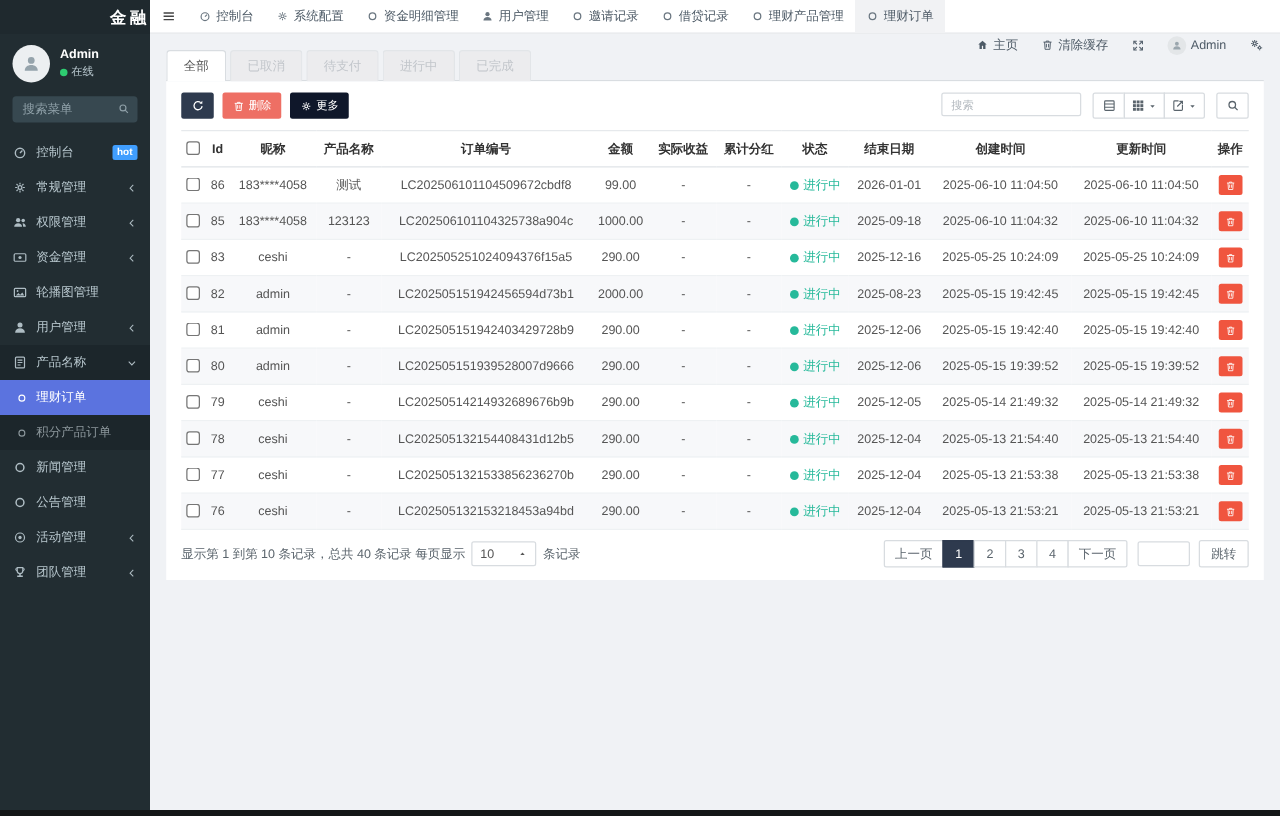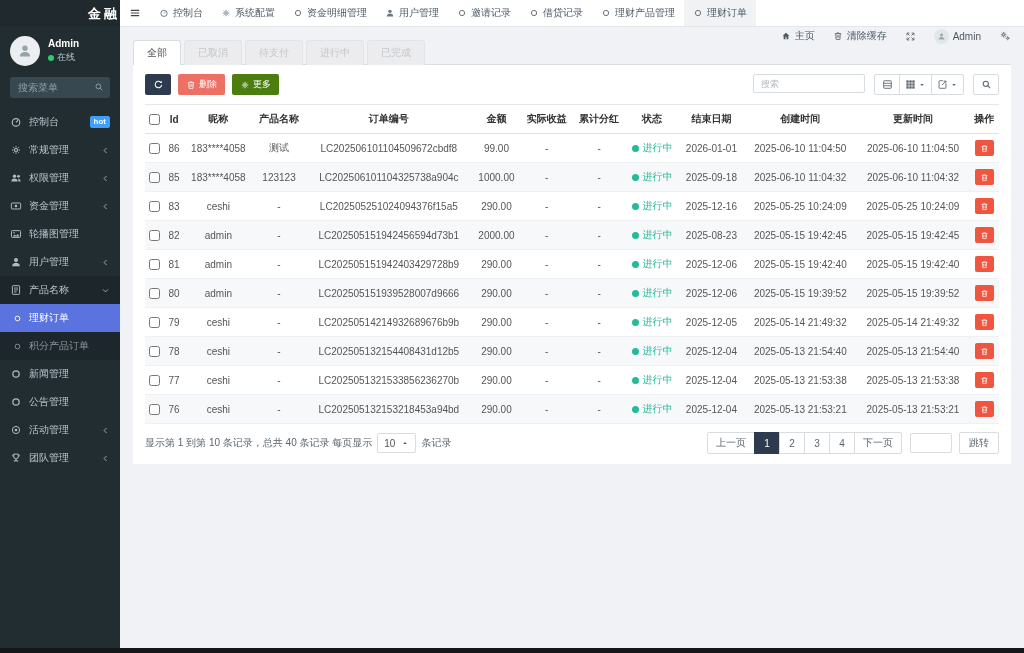--- a/index.html
+++ b/index.html
@@ -48,42 +48,42 @@
   .content { flex:1; padding:12px 13px 0; min-width:0; }
   .tabs { display:flex; border-bottom:1px solid #d9dde1; }
   .tab { font-size:10px; padding:5px 13px; margin-right:3px; border:1px solid #e2e5e8; border-bottom:none; border-radius:3px 3px 0 0; background:#ececee; color:#c2c6cb; cursor:pointer; position:relative; top:1px; white-space:nowrap; }
   .tab.active { background:#fff; color:#555; border-color:#d9dde1; }
 
   .card { background:#fff; padding:9px 12px 10px; }
   .toolbar { display:flex; align-items:center; }
   .btn { height:21px; border:none; border-radius:2px; color:#fff; font-size:9px; display:inline-flex; align-items:center; gap:3px; padding:0 8px; cursor:pointer; font-family:inherit; }
   .btn-dark { background:#2e3a4e; width:26px; justify-content:center; padding:0; }
   .btn-danger { background:#ee6f64; margin-left:7px; }
-  .btn-slate { background:#4d7c0f; margin-left:7px; }
+  .btn-slate { background:#0f172a; margin-left:7px; }
   .toolbar-right { margin-left:auto; display:flex; align-items:flex-start; }
   .tbl-search { width:112px; height:19px; border:1px solid #d8dce0; border-radius:2px; font-size:9px; padding:0 7px; color:#555; outline:none; }
   .tbl-search::placeholder { color:#b3b9bf; }
   .btn-group { display:flex; margin-left:9px; }
   .icon-btn { height:21px; min-width:26px; padding:0 5px; background:#fff; border:1px solid #d8dce0; color:#5a646c; display:inline-flex; align-items:center; justify-content:center; gap:2px; cursor:pointer; margin-left:-1px; }
   .btn-group .icon-btn:first-child { border-radius:2px 0 0 2px; margin-left:0; }
   .btn-group .icon-btn:last-child { border-radius:0 2px 2px 0; }
   .icon-btn.solo { border-radius:2px; margin-left:9px; }
 
   .grid { width:100%; border-collapse:collapse; margin-top:9px; font-size:10px; color:#555; }
   .grid th { color:#333; font-weight:700; padding:7px 3px; border-top:1px solid #e6e9ec; border-bottom:1px solid #e0e4e8; white-space:nowrap; text-align:center; }
   .grid td { padding:6px 3px; border-bottom:1px solid #eef1f3; text-align:center; white-space:nowrap; }
   .grid tbody tr:nth-child(even) { background:#f7f8fa; }
   .grid input[type=checkbox] { width:11px; height:11px; margin:0; vertical-align:middle; }
   .status { color:#26b99a; display:inline-flex; align-items:center; gap:4px; }
   .sdot { width:7px; height:7px; border-radius:50%; background:#26b99a; display:inline-block; }
   .row-del { width:19px; height:16px; background:#f0553f; border:none; border-radius:2px; color:#fff; display:inline-flex; align-items:center; justify-content:center; cursor:pointer; padding:0; }
 
   .pager { display:flex; align-items:center; margin-top:8px; font-size:10px; color:#5a646c; }
   .pager-left { display:flex; align-items:center; gap:5px; }
-  .page-size { border:1px solid #d8dce0; border-radius:2px; background:#fff; height:20px; padding:0 6px; display:inline-flex; align-items:center; gap:6px; cursor:pointer; color:#555; }
+  .page-size { border:1px solid #d8dce0; border-radius:2px; background:#fff; height:20px; padding:0 6px; display:inline-flex; align-items:center; gap:19px; cursor:pointer; color:#555; }
   .pager-right { margin-left:auto; display:flex; align-items:center; }
   .page-group { display:flex; }
   .page-btn { min-width:26px; height:22px; border:1px solid #d8dce0; background:#fff; color:#5a646c; font-size:10px; display:inline-flex; align-items:center; justify-content:center; padding:0 8px; margin-left:-1px; cursor:pointer; font-family:inherit; }
   .page-group .page-btn:first-child { border-radius:2px 0 0 2px; margin-left:0; }
   .page-group .page-btn:last-child { border-radius:0 2px 2px 0; }
   .page-btn.active { background:#2e3a4e; border-color:#2e3a4e; color:#fff; }
   .jump-input { width:42px; height:20px; border:1px solid #d8dce0; border-radius:2px; margin-left:8px; outline:none; padding:0 4px; font-size:10px; }
   .jump-btn { height:22px; border:1px solid #d8dce0; background:#fff; border-radius:2px; margin-left:7px; padding:0 9px; font-size:10px; color:#5a646c; cursor:pointer; font-family:inherit; }
 
   .bottom-bar { position:absolute; left:0; bottom:0; width:1024px; height:5px; background:#141617; }

